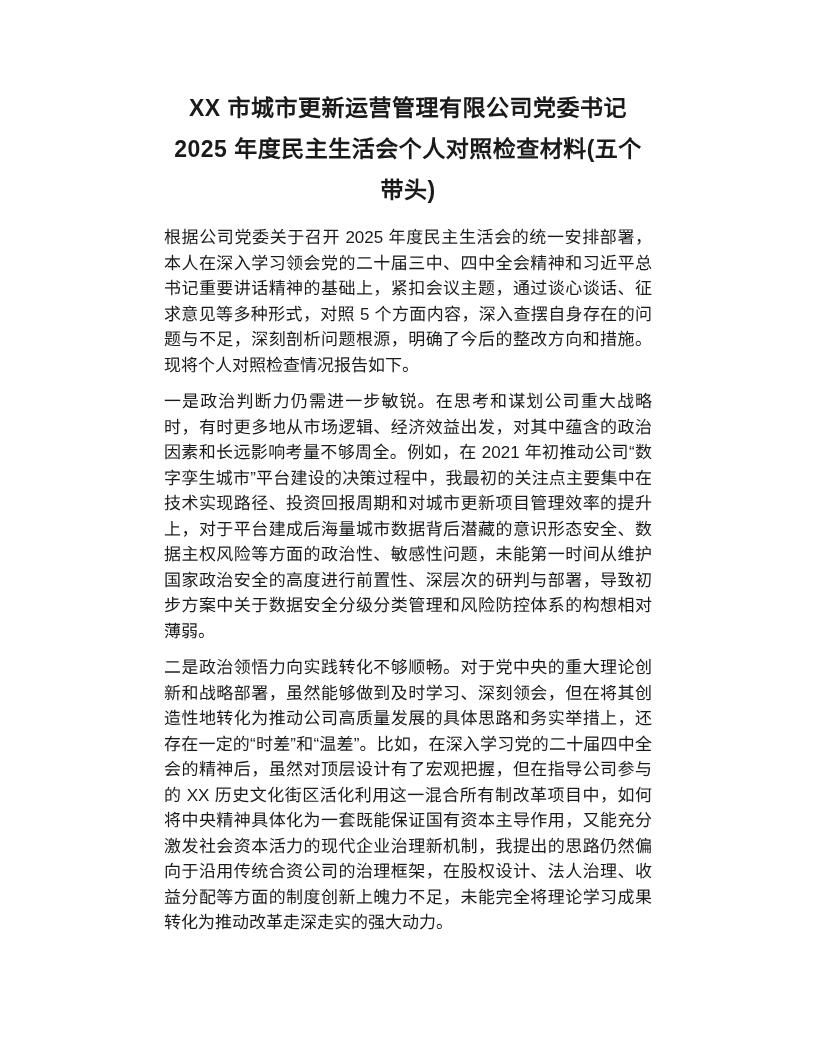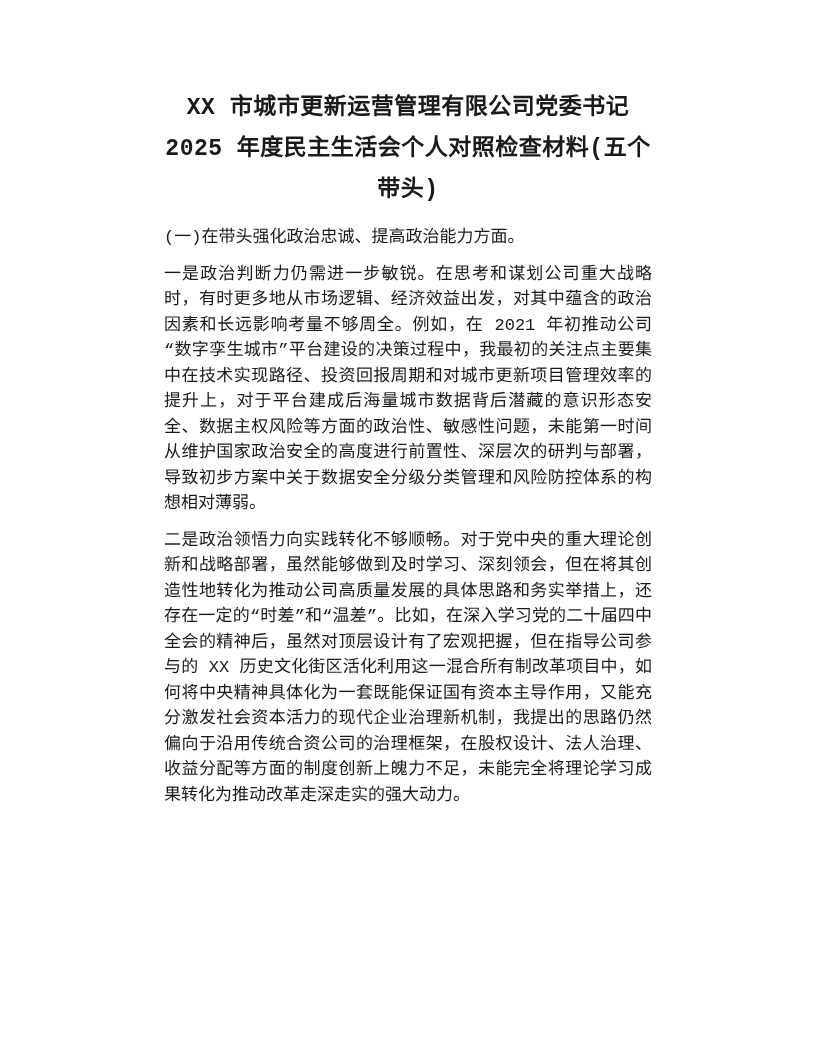--- a/index.html
+++ b/index.html
@@ -10,21 +10,21 @@
   .page {
     position: relative;
     width: 684px;
     height: 1056px;
     margin: 0 auto;
     background: #ffffff;
     box-sizing: border-box;
     padding: 88px 98px 96px 98px;
     overflow: hidden;
     color: #1a1a1a;
-    font-family: Liberation Mono, monospace;
+    font-family: Liberation Sans, sans-serif;
   }
   .doc-title {
     font-size: 23px;
     font-weight: bold;
     text-align: center;
     line-height: 41px;
     margin: 0 0 14px 0;
     letter-spacing: 0.5px;
   }
   .doc-body p {
@@ -39,22 +39,22 @@
     font-weight: normal;
   }
 </style>
 </head>
 <body>
 
 <div class="page">
   <h1 class="doc-title">XX 市城市更新运营管理有限公司党委书记 2025 年度民主生活会个人对照检查材料(五个带头)</h1>
 
   <div class="doc-body">
+    <p>根据公司党委关于召开 2025 年度民主生活会的统一安排部署，本人在深入学习领会党的二十届三中、四中全会精神和习近平总书记重要讲话精神的基础上，紧扣会议主题，通过谈心谈话、征求意见等多种形式，对照 5 个方面内容，深入查摆自身存在的问题与不足，深刻剖析问题根源，明确了今后的整改方向和措施。现将个人对照检查情况报告如下。</p>
 
 
-    <p class="subsection-heading">(一)在带头强化政治忠诚、提高政治能力方面。</p>
 
     <p>一是政治判断力仍需进一步敏锐。在思考和谋划公司重大战略时，有时更多地从市场逻辑、经济效益出发，对其中蕴含的政治因素和长远影响考量不够周全。例如，在 2021 年初推动公司“数字孪生城市”平台建设的决策过程中，我最初的关注点主要集中在技术实现路径、投资回报周期和对城市更新项目管理效率的提升上，对于平台建成后海量城市数据背后潜藏的意识形态安全、数据主权风险等方面的政治性、敏感性问题，未能第一时间从维护国家政治安全的高度进行前置性、深层次的研判与部署，导致初步方案中关于数据安全分级分类管理和风险防控体系的构想相对薄弱。</p>
 
     <p>二是政治领悟力向实践转化不够顺畅。对于党中央的重大理论创新和战略部署，虽然能够做到及时学习、深刻领会，但在将其创造性地转化为推动公司高质量发展的具体思路和务实举措上，还存在一定的“时差”和“温差”。比如，在深入学习党的二十届四中全会的精神后，虽然对顶层设计有了宏观把握，但在指导公司参与的 XX 历史文化街区活化利用这一混合所有制改革项目中，如何将中央精神具体化为一套既能保证国有资本主导作用，又能充分激发社会资本活力的现代企业治理新机制，我提出的思路仍然偏向于沿用传统合资公司的治理框架，在股权设计、法人治理、收益分配等方面的制度创新上魄力不足，未能完全将理论学习成果转化为推动改革走深走实的强大动力。</p>
 
   </div>
 </div>
 
 </body></html>

